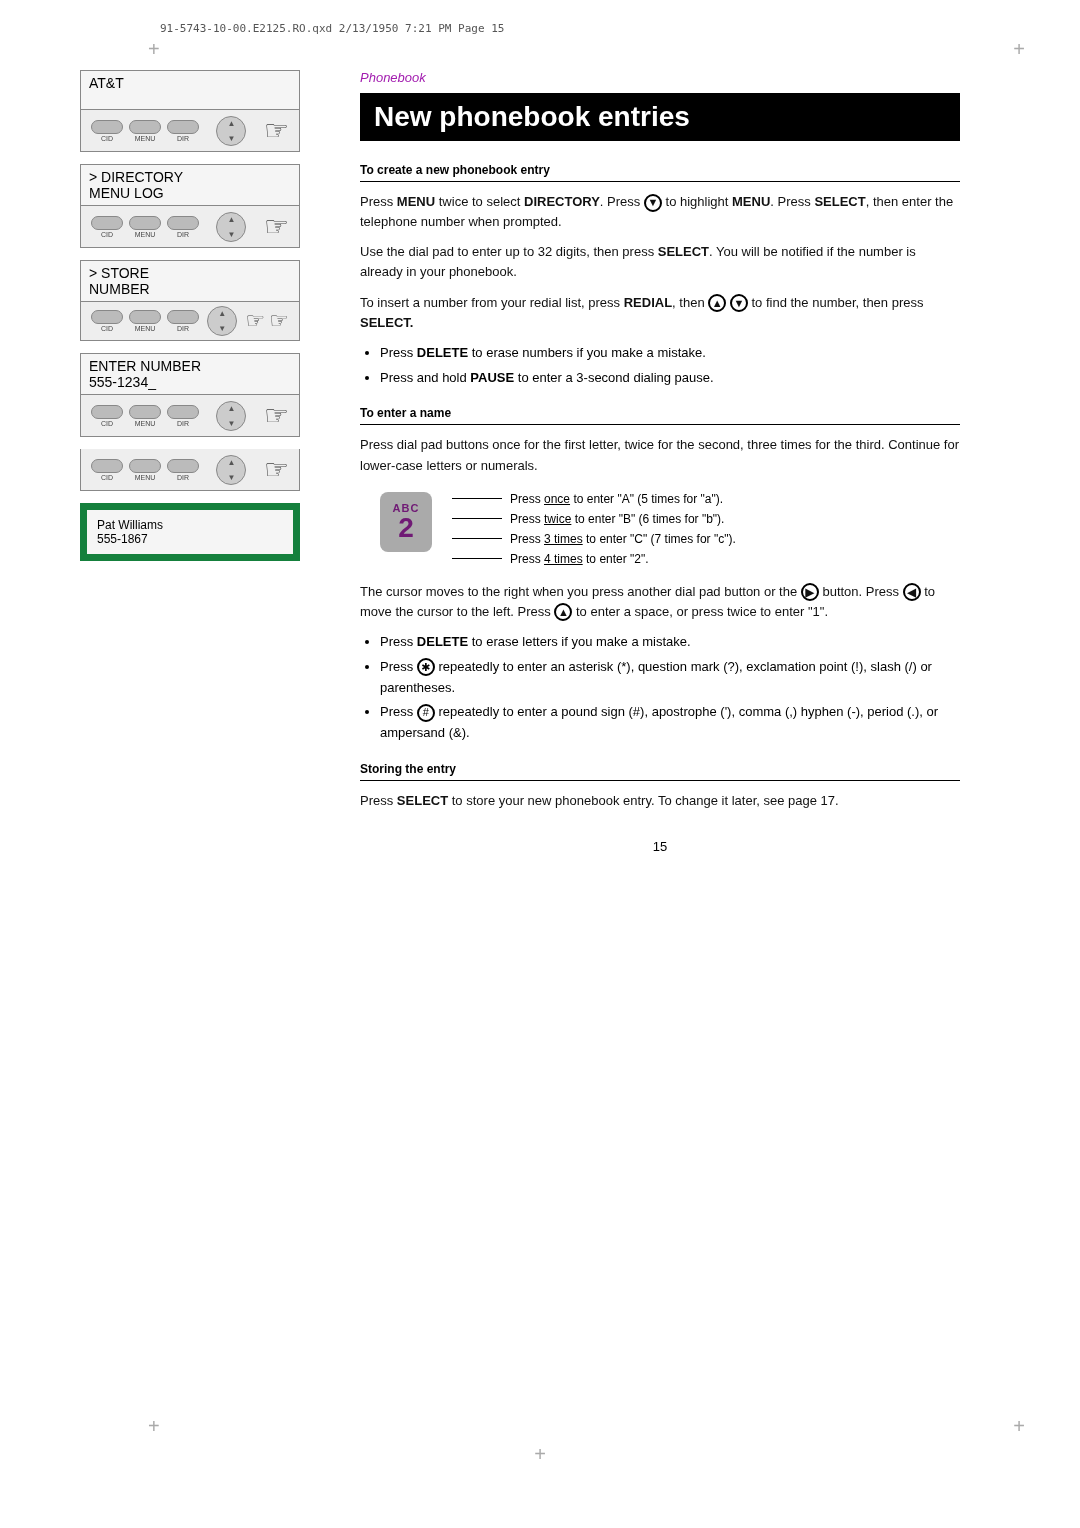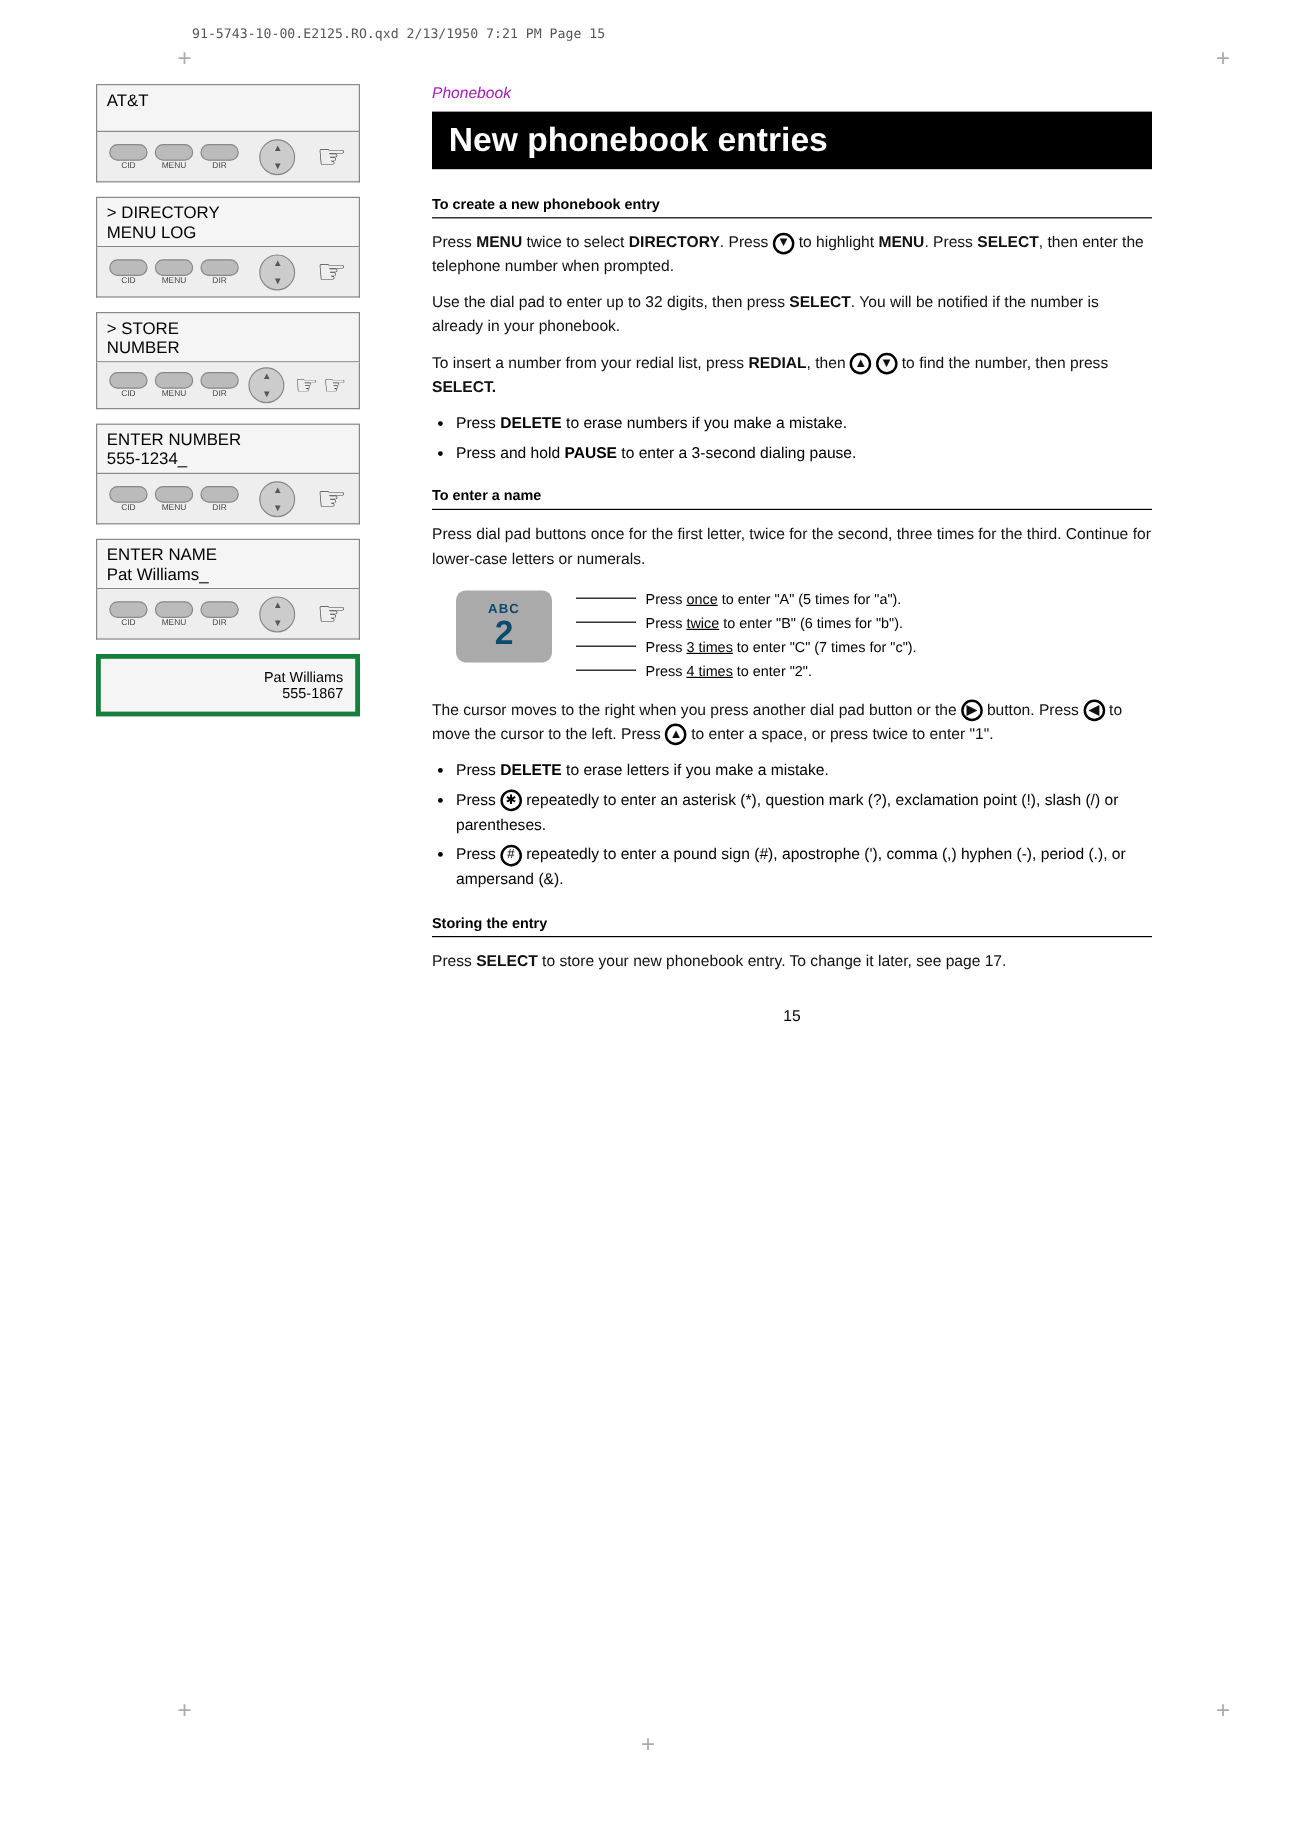--- a/index.html
+++ b/index.html
@@ -101,29 +101,29 @@
     }
 
     
     .abc-diagram {
       display: flex;
       margin: 16px 0 16px 20px;
       align-items: flex-start;
     }
 
     .abc-button {
-      width: 80px;
+      width: 52px;
       height: 60px;
       background: #aaa;
       border-radius: 8px;
       display: flex;
       flex-direction: column;
       align-items: center;
       justify-content: center;
-      color: #0c4a6e;
+      color: #701a75;
       font-weight: bold;
       font-size: 13px;
       margin-right: 20px;
       flex-shrink: 0;
       position: relative;
     }
 
     .abc-button .abc-letters {
       font-size: 11px;
       letter-spacing: 1px;
@@ -176,24 +176,24 @@
     }
 
     .phone-full-box {
       border: 1px solid #888;
       padding: 4px 8px;
       background: #f5f5f5;
       min-height: 40px;
     }
 
     .phonebook-final-box {
-      border: 4px solid #15803d;
+      border: 7px solid #15803d;
       padding: 8px 10px;
       background: #f5f5f5;
-      text-align: right;
+      text-align: left;
       font-size: 12px;
       margin-top: 2px;
     }
 
     
     .btn-row-assembly {
       display: flex;
       align-items: center;
       justify-content: space-between;
       padding: 4px 10px;
@@ -412,24 +412,20 @@
             <div class="small-oval-btn"></div>
             <span class="btn-tiny-label">DIR</span>
           </div>
         </div>
         <div class="center-nav-btn"></div>
         <div class="hand-pointer">☞</div>
       </div>
     </div>
 
     <div class="phone-section">
-      <div class="phone-full-box">
-        <div class="screen-label">ENTER NAME</div>
-        <div class="screen-value">Pat Williams_</div>
-      </div>
       <div class="btn-row-assembly">
         <div class="three-btns">
           <div class="small-oval">
             <div class="small-oval-btn"></div>
             <span class="btn-tiny-label">CID</span>
           </div>
           <div class="small-oval">
             <div class="small-oval-btn"></div>
             <span class="btn-tiny-label">MENU</span>
           </div>

